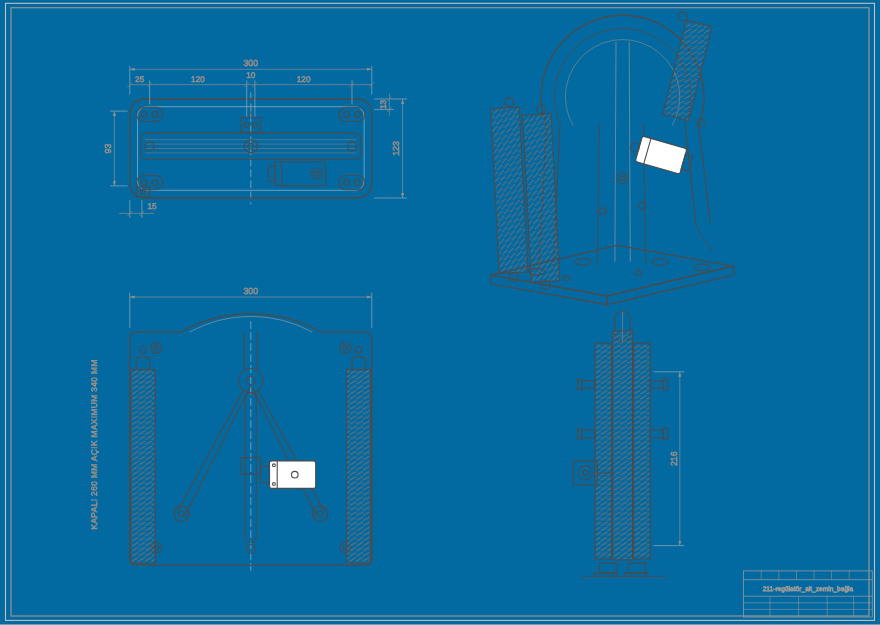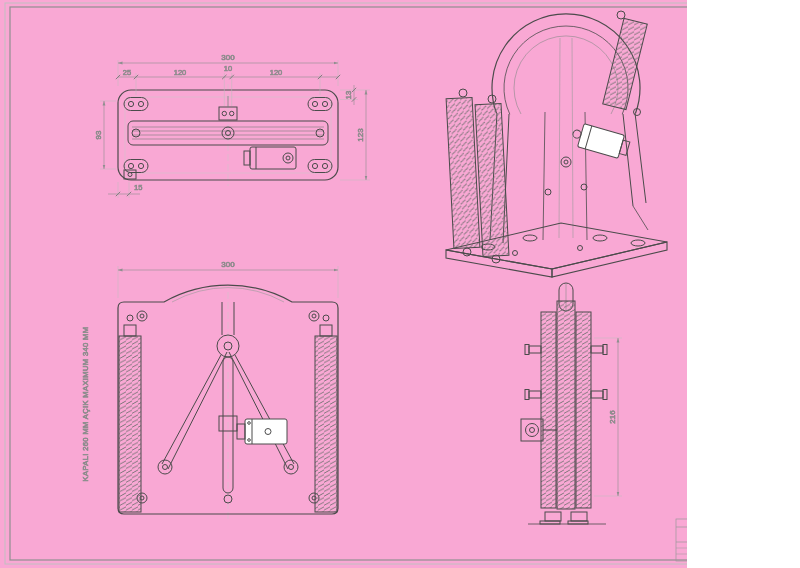--- a/index.html
+++ b/index.html
@@ -1,16 +1,16 @@
 <!DOCTYPE html>
 <html><head>
 <meta charset="utf-8">
 <style>
   html,body{margin:0;padding:0;background:#ffffff;}
-  .sheet{width:687px;height:568px;background:#f9a8d4;position:relative;overflow:hidden;}
+  .sheet{width:800px;height:568px;background:#0369a1;position:relative;overflow:hidden;}
   svg{display:block;}
   text{font-family:"Liberation Sans", sans-serif;fill:#666;}
   .dim-text{font-size:8px;}
   .seg-text{font-size:7.5px;}
   .note-text{font-size:7.5px;fill:#5a5a5a;letter-spacing:0.4px;}
   .title-text{font-size:6px;fill:#777;}
 </style>
 </head>
 <body>
 

